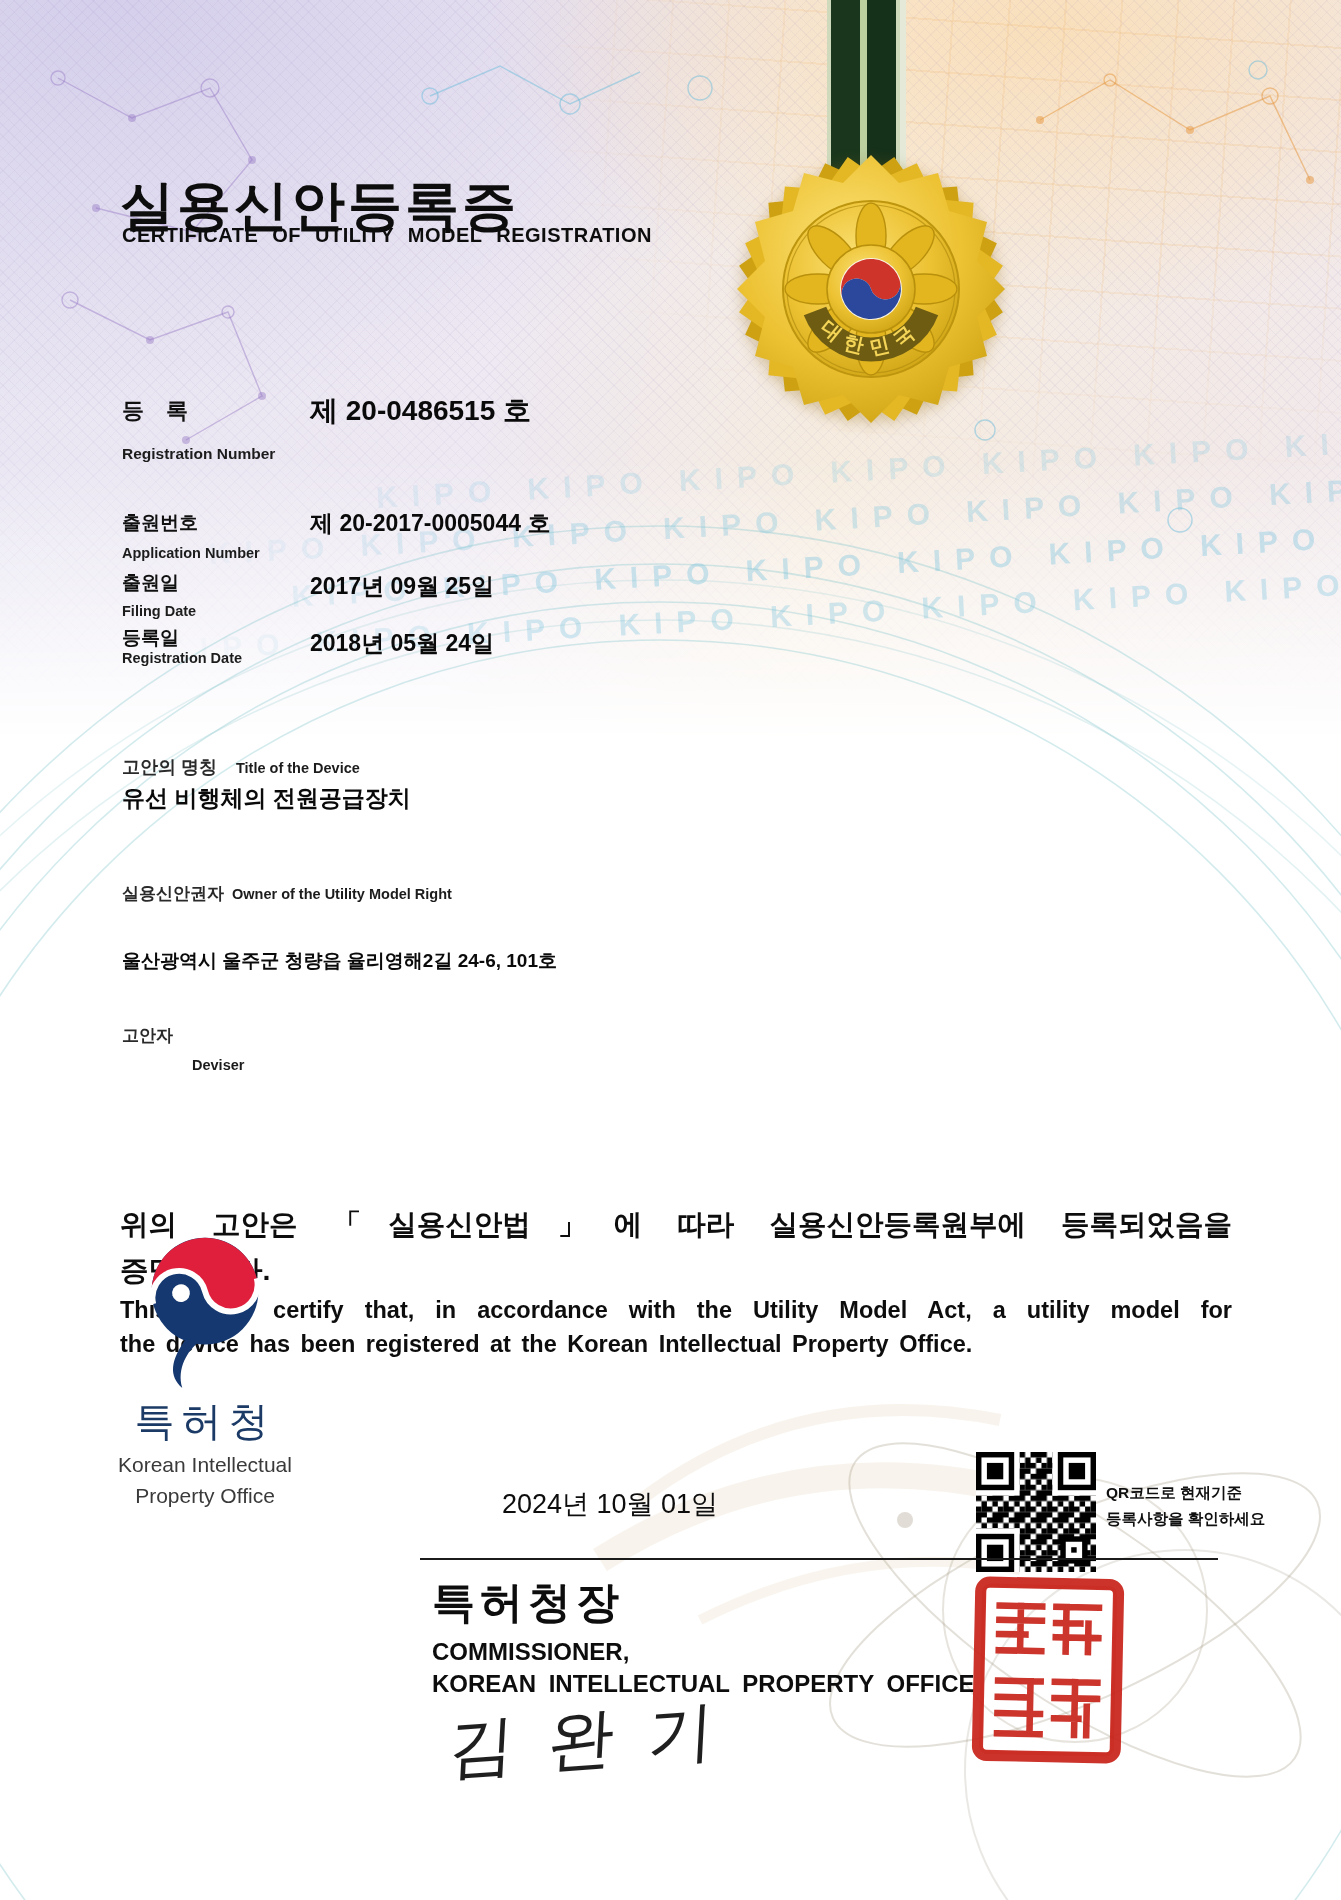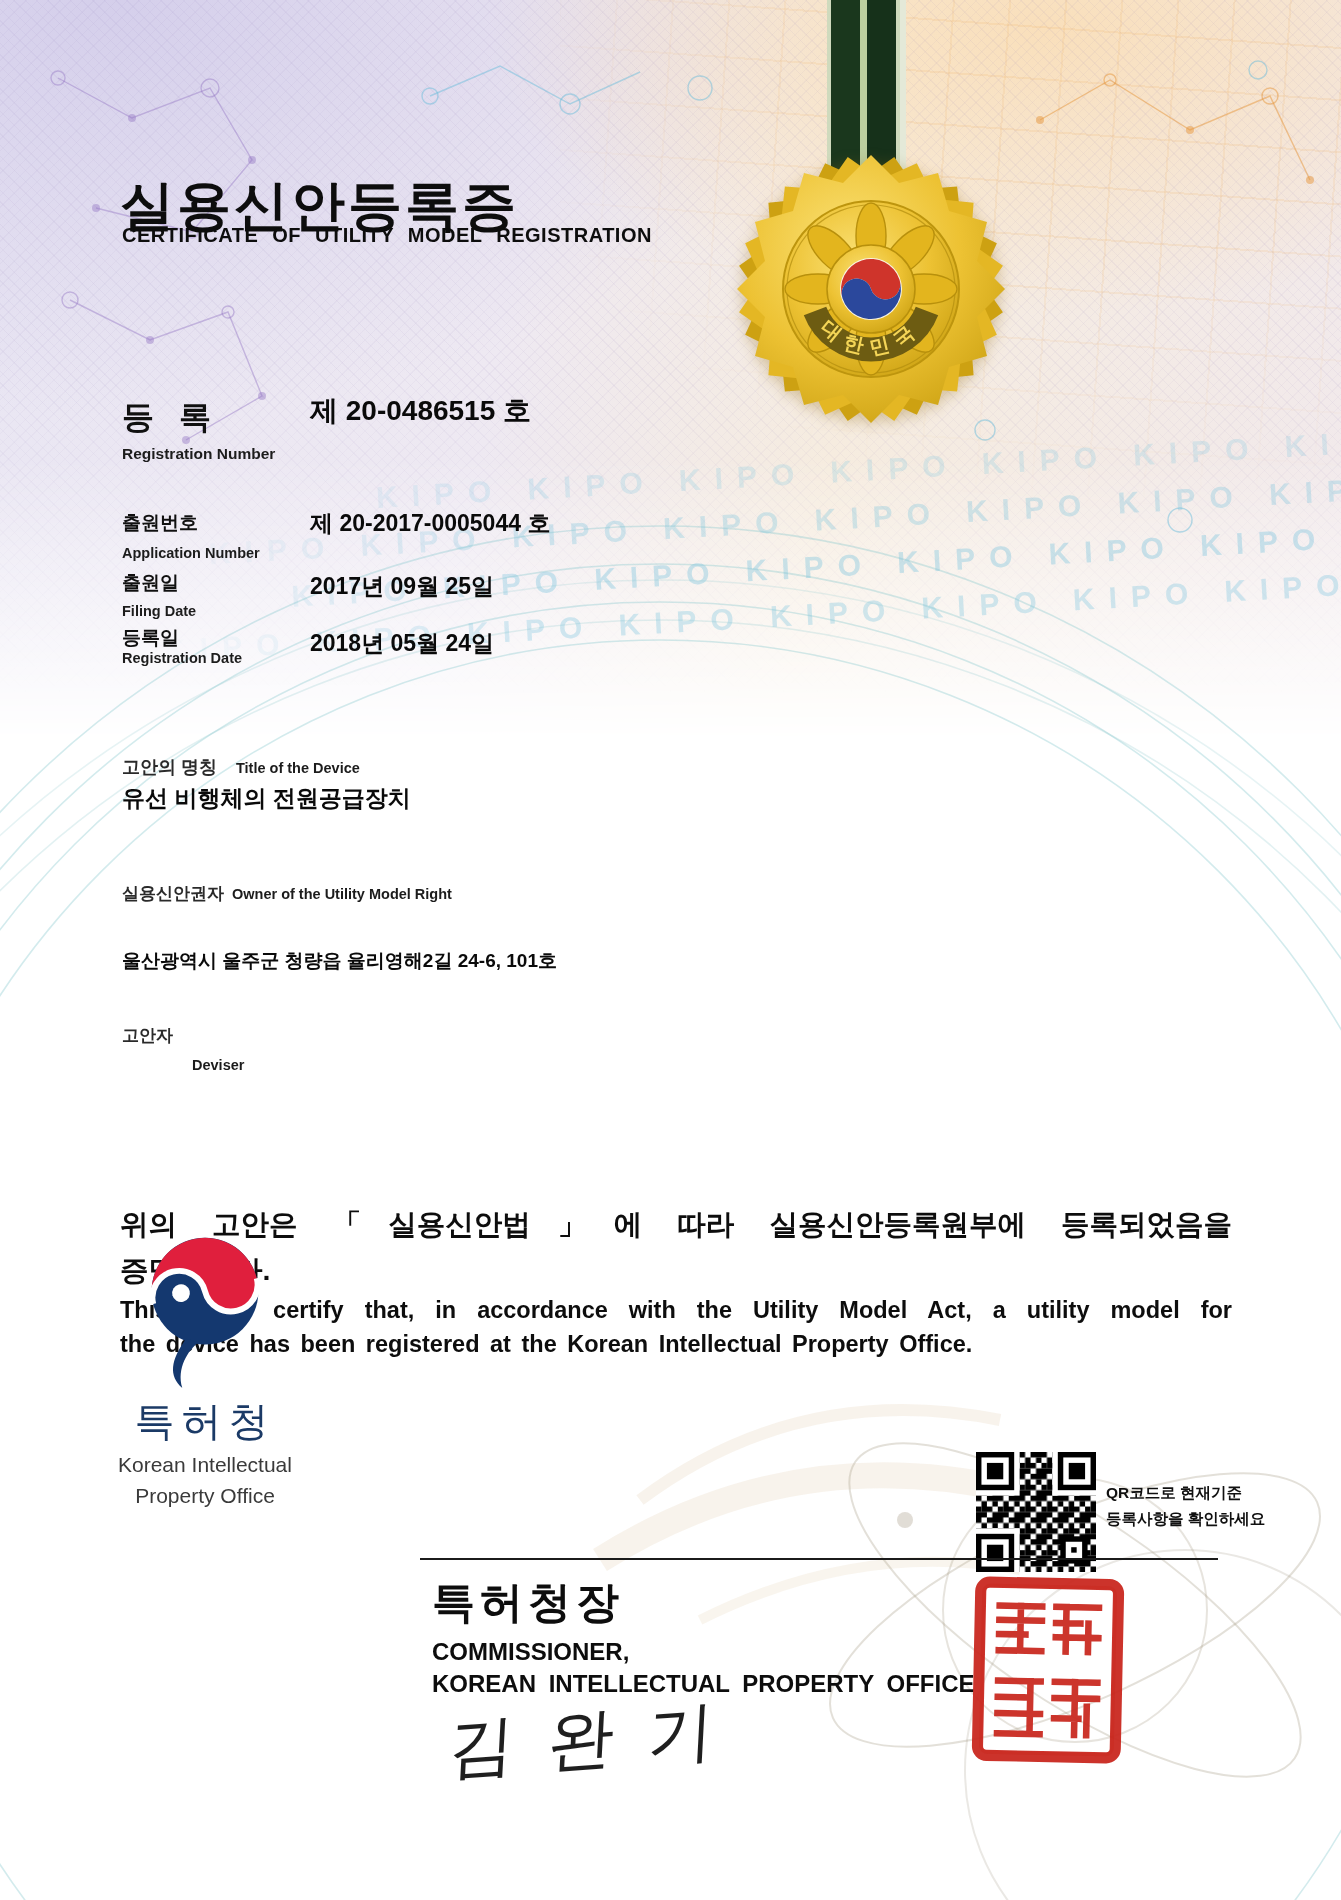--- a/index.html
+++ b/index.html
@@ -200,21 +200,21 @@
     <path d="M-56,22 A60,60 0 0 0 56,22" fill="none" stroke="#6d5c12" stroke-width="24"></path>
     <path id="bandpath" d="M-58.5,26 A64,64 0 0 0 58.5,26" fill="none"></path>
     <text font-size="20" font-weight="bold" fill="#f4d557" letter-spacing="9">
       <textPath href="#bandpath" startOffset="50%" text-anchor="middle">대한민국</textPath>
     </text>
   </svg>
 
   <div class="title-ko">실용신안등록증</div>
   <div class="title-en">CERTIFICATE  OF  UTILITY  MODEL  REGISTRATION</div>
 
-  <div class="lab-ko" style="left:122px;top:396px;font-size:32px;letter-spacing:8px;">등 록</div>
+  <div class="lab-ko" style="left:122px;top:396px;font-size:22px;letter-spacing:8px;">등 록</div>
   <div class="val" style="left:310px;top:392px;font-size:28px;">제 20-0486515 호</div>
   <div class="lab-en" style="left:122px;top:445px;font-size:15.5px;">Registration  Number</div>
 
   <div class="lab-ko" style="left:122px;top:510px;font-size:19px;">출원번호</div>
   <div class="val" style="left:310px;top:508px;font-size:23px;">제 20-2017-0005044 호</div>
   <div class="lab-en" style="left:122px;top:545px;font-size:14.5px;">Application  Number</div>
 
   <div class="lab-ko" style="left:122px;top:570px;font-size:19px;">출원일</div>
   <div class="val" style="left:310px;top:571px;font-size:23px;">2017년 09월 25일</div>
   <div class="lab-en" style="left:122px;top:603px;font-size:14.5px;">Filing  Date</div>
@@ -247,20 +247,21 @@
         <path d="M54,0 A27,27 0 0 1 0,0 A27,27 0 0 0 -54,0" fill="none" stroke="#fff" stroke-width="6"></path>
         <circle cx="-24" cy="-4" r="9" fill="#fff"></circle>
       </g>
       <path d="M46,118 C30,140 28,156 42,168 C36,148 48,130 58,122 Z" fill="#14386f"></path>
     </svg>
     <div class="kipo-name">특허청</div>
     <div class="kipo-en">Korean Intellectual</div>
     <div class="kipo-en">Property Office</div>
   </div>
 
+  <div class="issue-date">2024년 10월 01일</div>
 
   <svg class="qr" width="120" height="120" viewBox="0 0 121 121">
     <defs>
       <pattern id="qrp" width="22" height="22" patternUnits="userSpaceOnUse">
         <rect width="22" height="22" fill="#fff"></rect>
         <g fill="#000">
           <rect x="0" y="0" width="5.5" height="5.5"></rect>
             <rect x="11" y="0" width="11" height="5.5"></rect>
           <rect x="5.5" y="5.5" width="5.5" height="11"></rect>
             <rect x="16.5" y="5.5" width="5.5" height="5.5"></rect>

